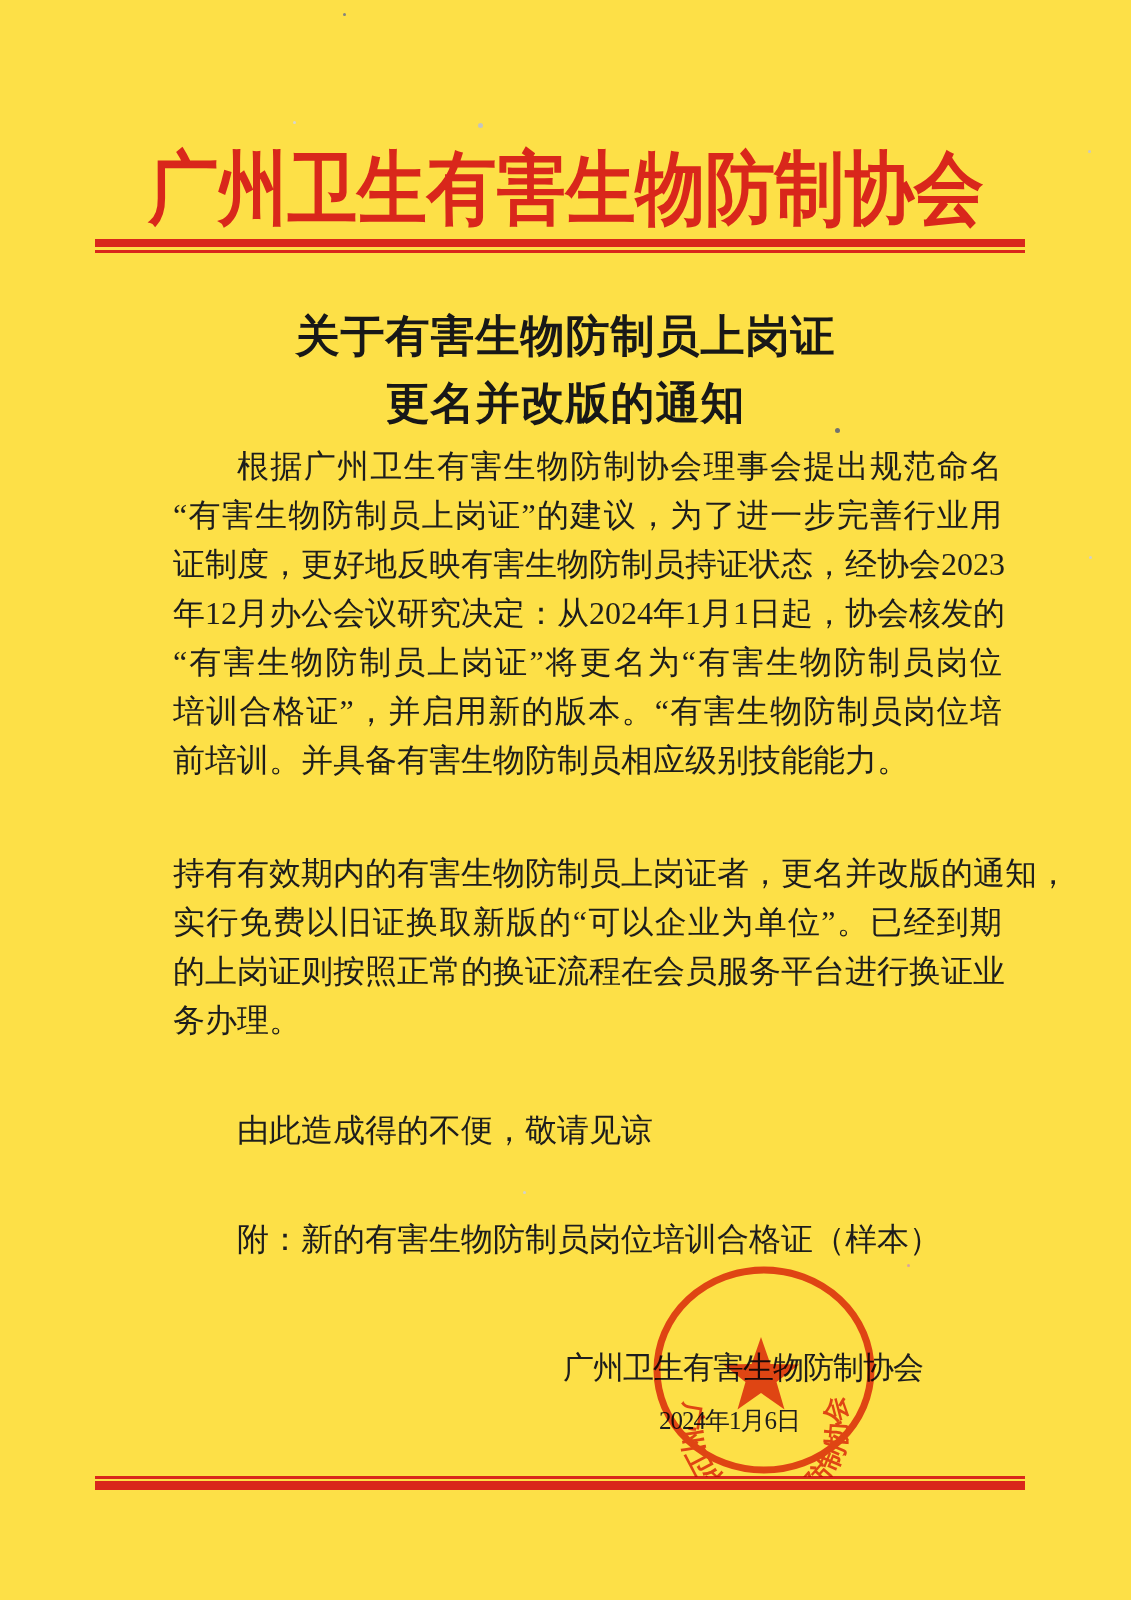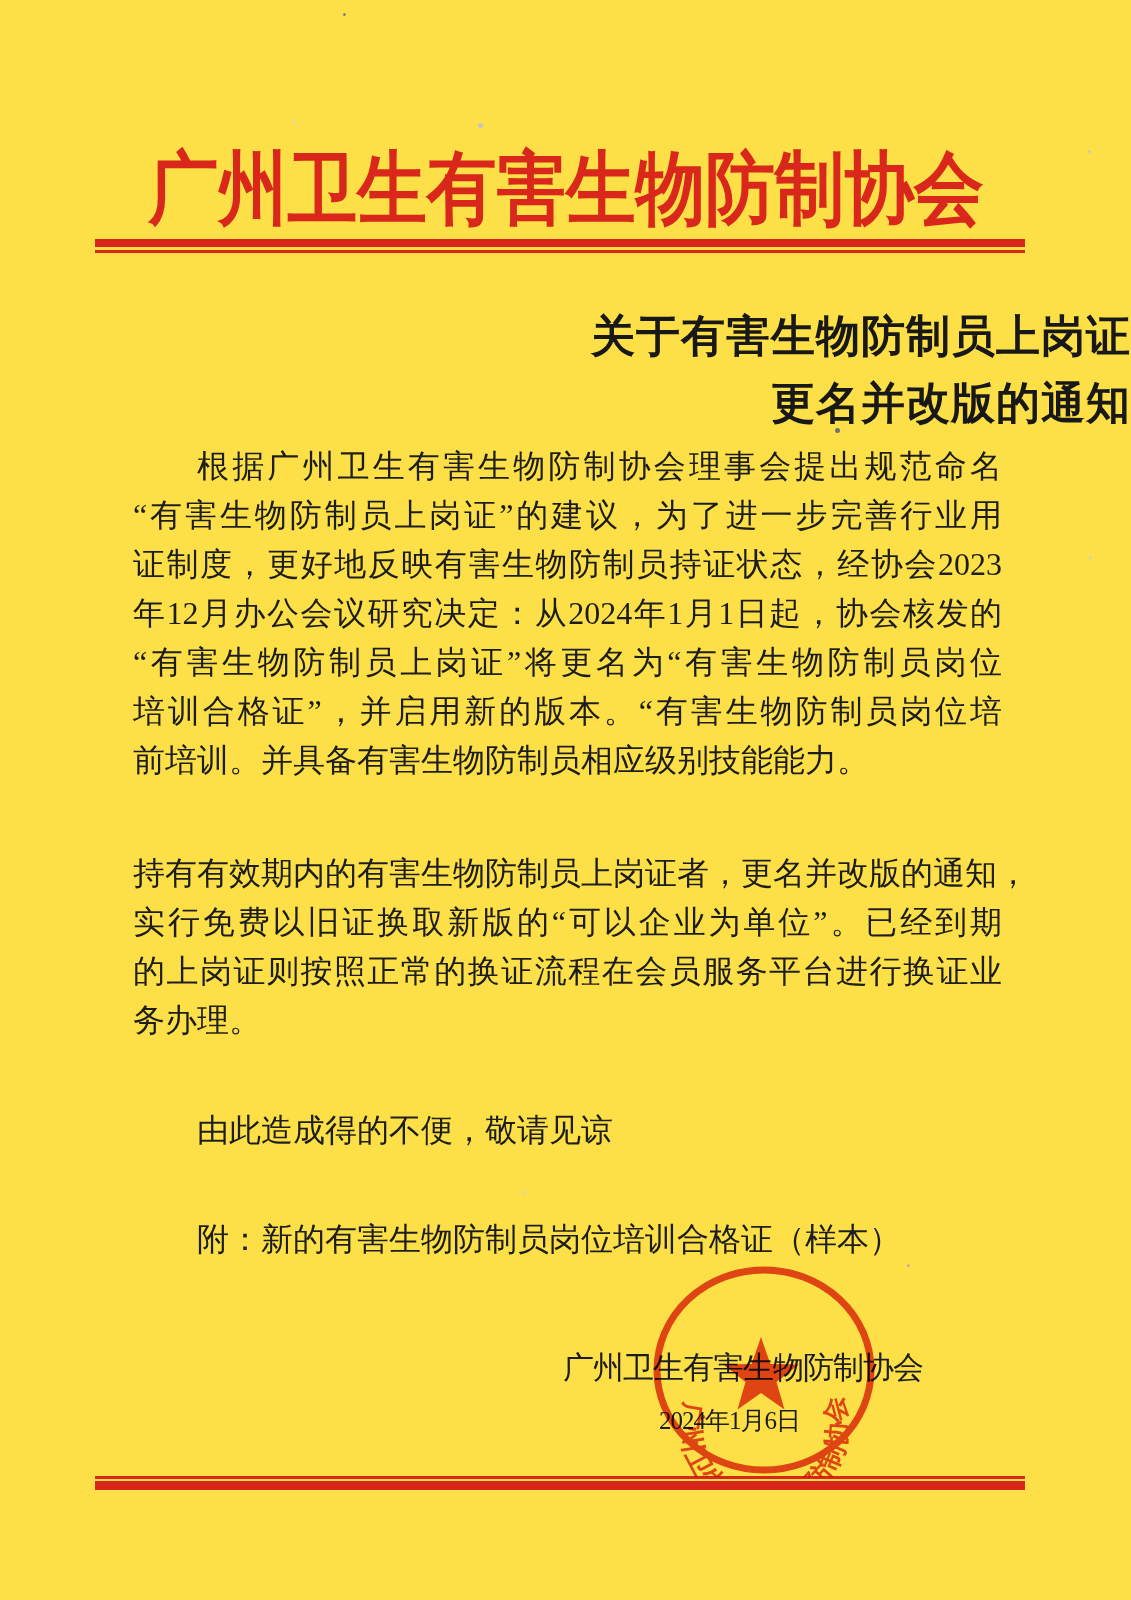--- a/index.html
+++ b/index.html
@@ -21,29 +21,30 @@
   }
   .org-header-inner{display:inline-block;transform:scaleX(0.87);transform-origin:center;}
   .rule{position:absolute;left:95px;width:930px;background:#d9271b;}
   .rule-top-thick{top:239px;height:8px;}
   .rule-top-thin{top:250px;height:3px;}
   .rule-bottom-thin{top:1476px;height:3px;}
   .rule-bottom-thick{top:1481px;height:9px;}
   
   .doc-title{
     position:absolute;top:303px;left:0;width:1131px;
-    text-align:right;font-size:44px;font-weight:700;
+    text-align:center;font-size:44px;font-weight:700;
     line-height:67px;color:#181818;letter-spacing:1px;
   }
   
   .para{position:absolute;left:133px;width:869px;font-size:32px;font-weight:500;color:#1d1d1d;}
   .line{
     height:49px;line-height:49px;white-space:nowrap;
     text-align:justify;text-align-last:justify;text-justify:inter-character;
     overflow:visible;
+    margin-left:40px;
   }
   .indent{text-indent:64px;}
   .short{text-align-last:left;}
   
   .sig-org{
     position:absolute;top:1348px;left:563px;
     font-size:31px;font-weight:500;line-height:40px;
     letter-spacing:-1px;white-space:nowrap;
   }
   .sig-date{

